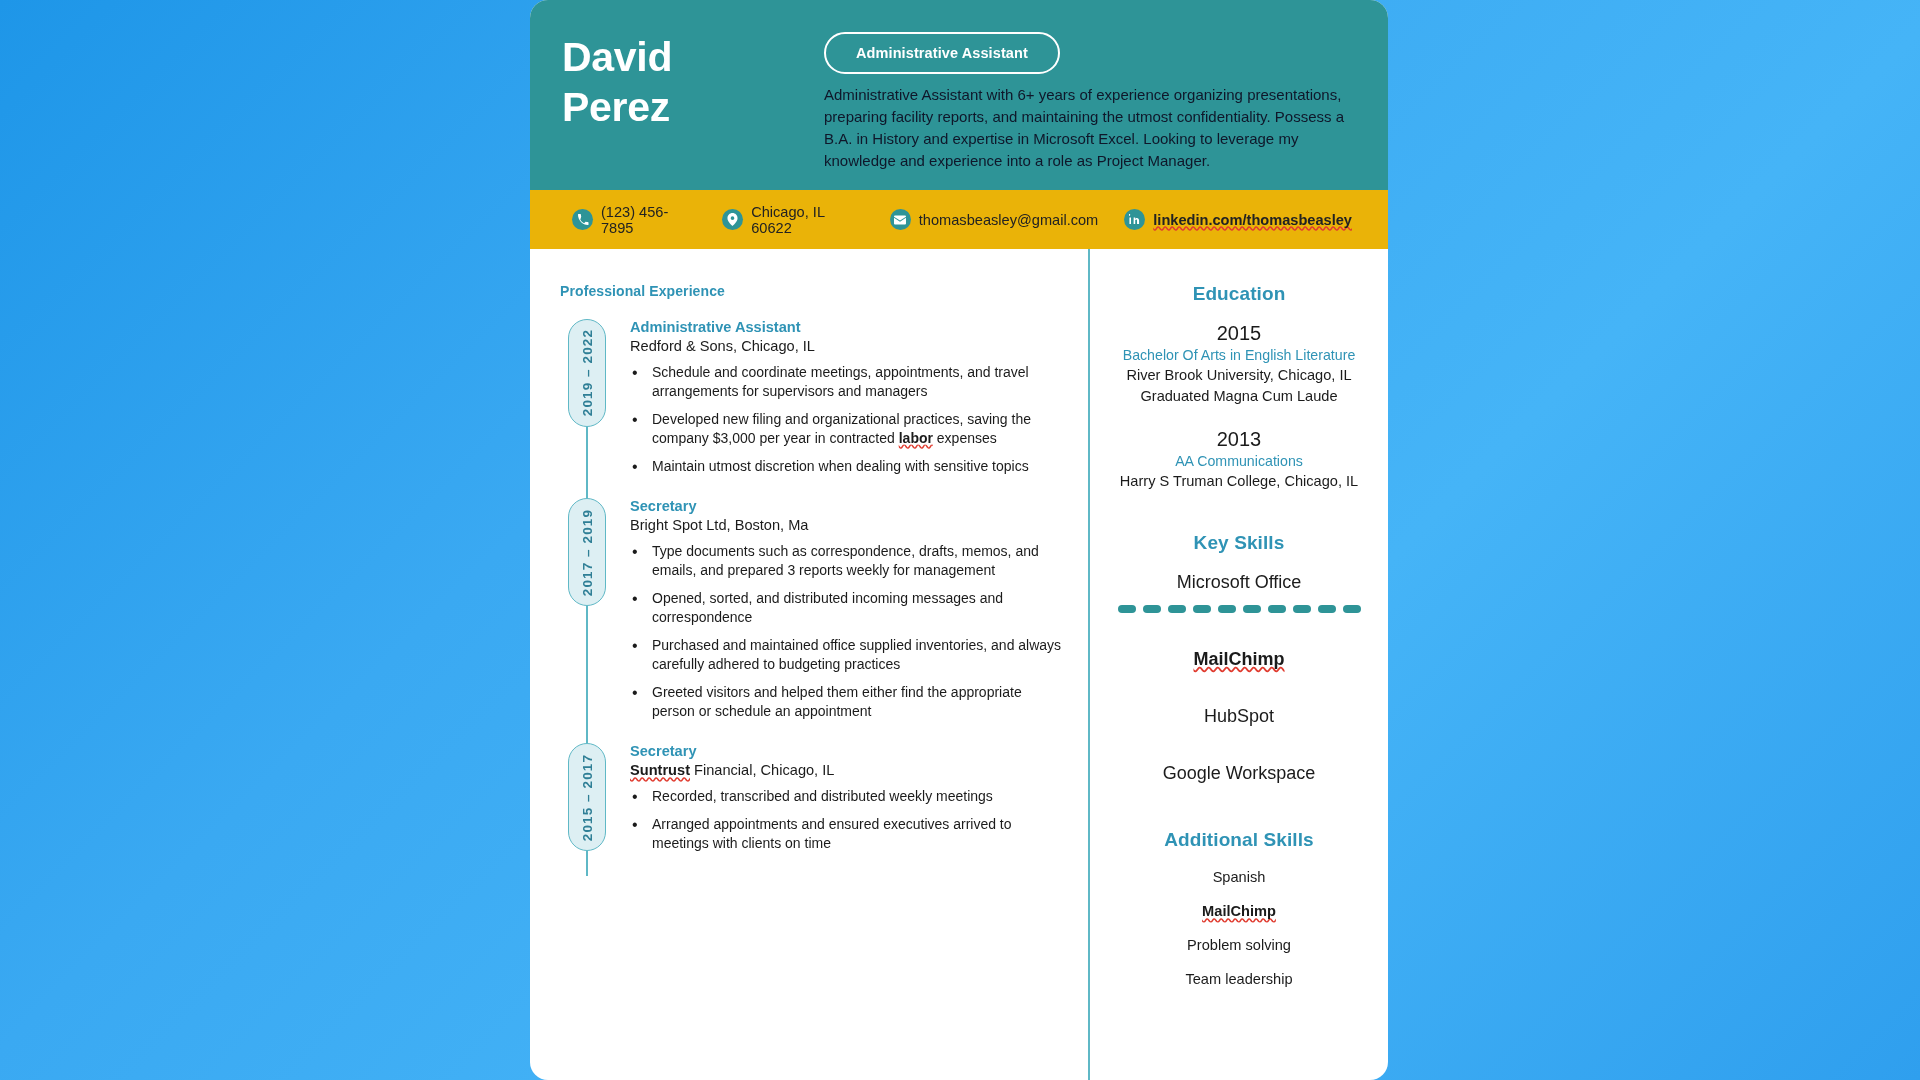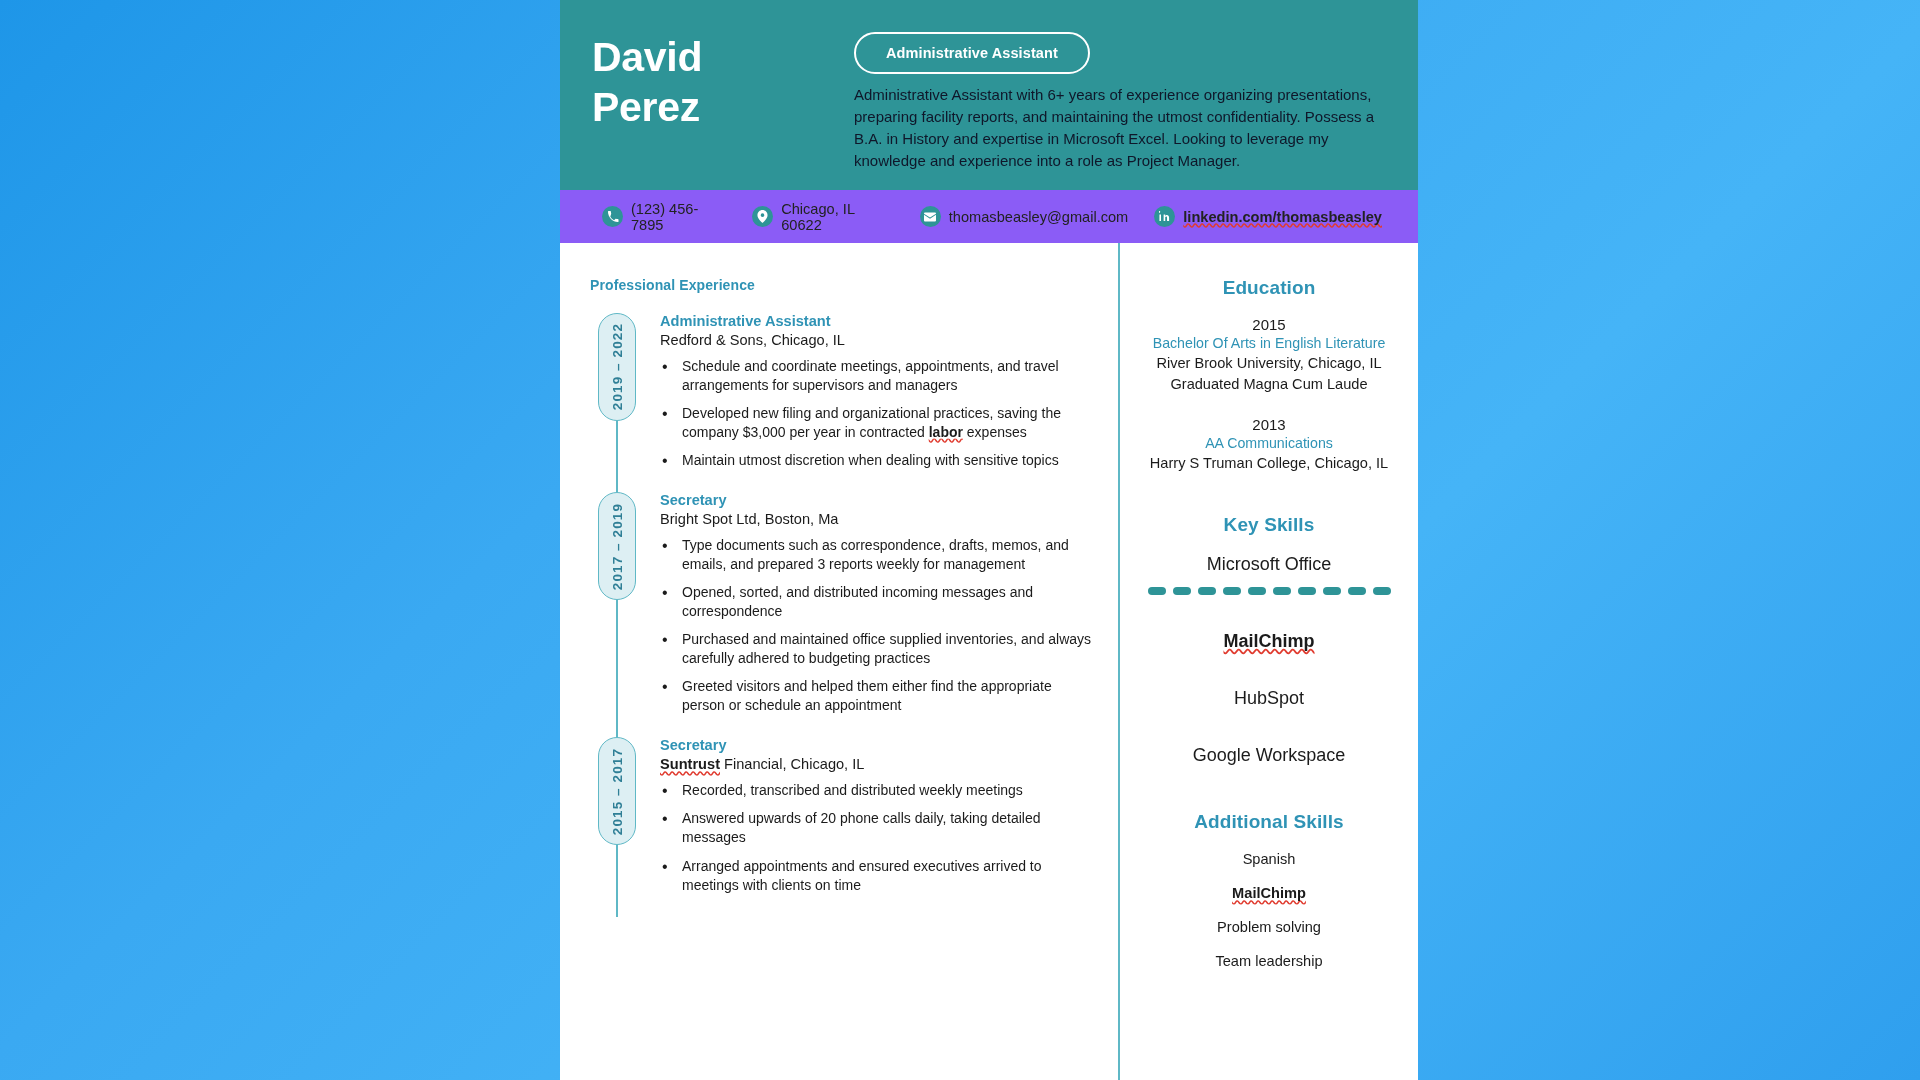--- a/index.html
+++ b/index.html
@@ -12,26 +12,27 @@
 
   body {
     font-family: "Liberation Sans", sans-serif;
     background: linear-gradient(135deg, #1e96e8 0%, #3aa9f2 35%, #45b4f7 65%, #2f9fee 100%);
     position: relative;
   }
 
   
   .page {
     position: absolute;
-    left: 560px;
+    left: 530px;
     top: 0;
     width: 858px;
     height: 1080px;
     background: #ffffff;
     overflow: hidden;
+    border-radius: 18px;
   }
 
   
   .header {
     background: #2f9295;
     background: #2e9497;
     padding: 26px 36px 30px 32px;
     display: flex;
     align-items: flex-start;
     height: 190px;
@@ -65,22 +66,22 @@
   .summary {
     color: #0f172a;
     font-size: 15px;
     line-height: 1.47;
     margin-top: 10px;
     max-width: 545px;
   }
 
   
   .contact-bar {
-    background: #8b5cf6;
-    height: 53px;
+    background: #eab308;
+    height: 59px;
     display: flex;
     align-items: center;
     padding: 0 36px 0 42px;
     gap: 0px;
   }
   .contact-item {
     display: flex;
     align-items: center;
     gap: 8px;
     margin-right: 26px;
@@ -196,21 +197,21 @@
     position: absolute;
     left: 2px;
     top: -1px;
     font-size: 16px;
     color: #1b1b1b;
   }
 
   
   .edu-block { margin-top: 17px; }
   .edu-year {
-    font-size: 15px;
+    font-size: 20px;
     color: #1b1b1b;
     margin-bottom: 2px;
   }
   .edu-degree {
     color: #2f93b5;
     font-size: 14.2px;
     font-weight: normal;
     margin-bottom: 2px;
   }
   .edu-school {
@@ -354,21 +355,20 @@
             <div class="date-pill" style="height:108px">
               <span>2015 – 2017</span>
             </div>
             <div class="tl-connector"></div>
           </div>
           <div class="job-content">
             <div class="job-title">Secretary</div>
             <div class="job-company"><span class="spell">Suntrust</span> Financial, Chicago, IL</div>
             <ul class="job-bullets">
               <li>Recorded, transcribed and distributed weekly meetings</li>
-              <li>Answered upwards of 20 phone calls daily, taking detailed messages</li>
               <li>Arranged appointments and ensured executives arrived to meetings with clients on time</li>
             </ul>
           </div>
         </div>
 
       </div>
     </div>
 
     <div class="col-right">
 

